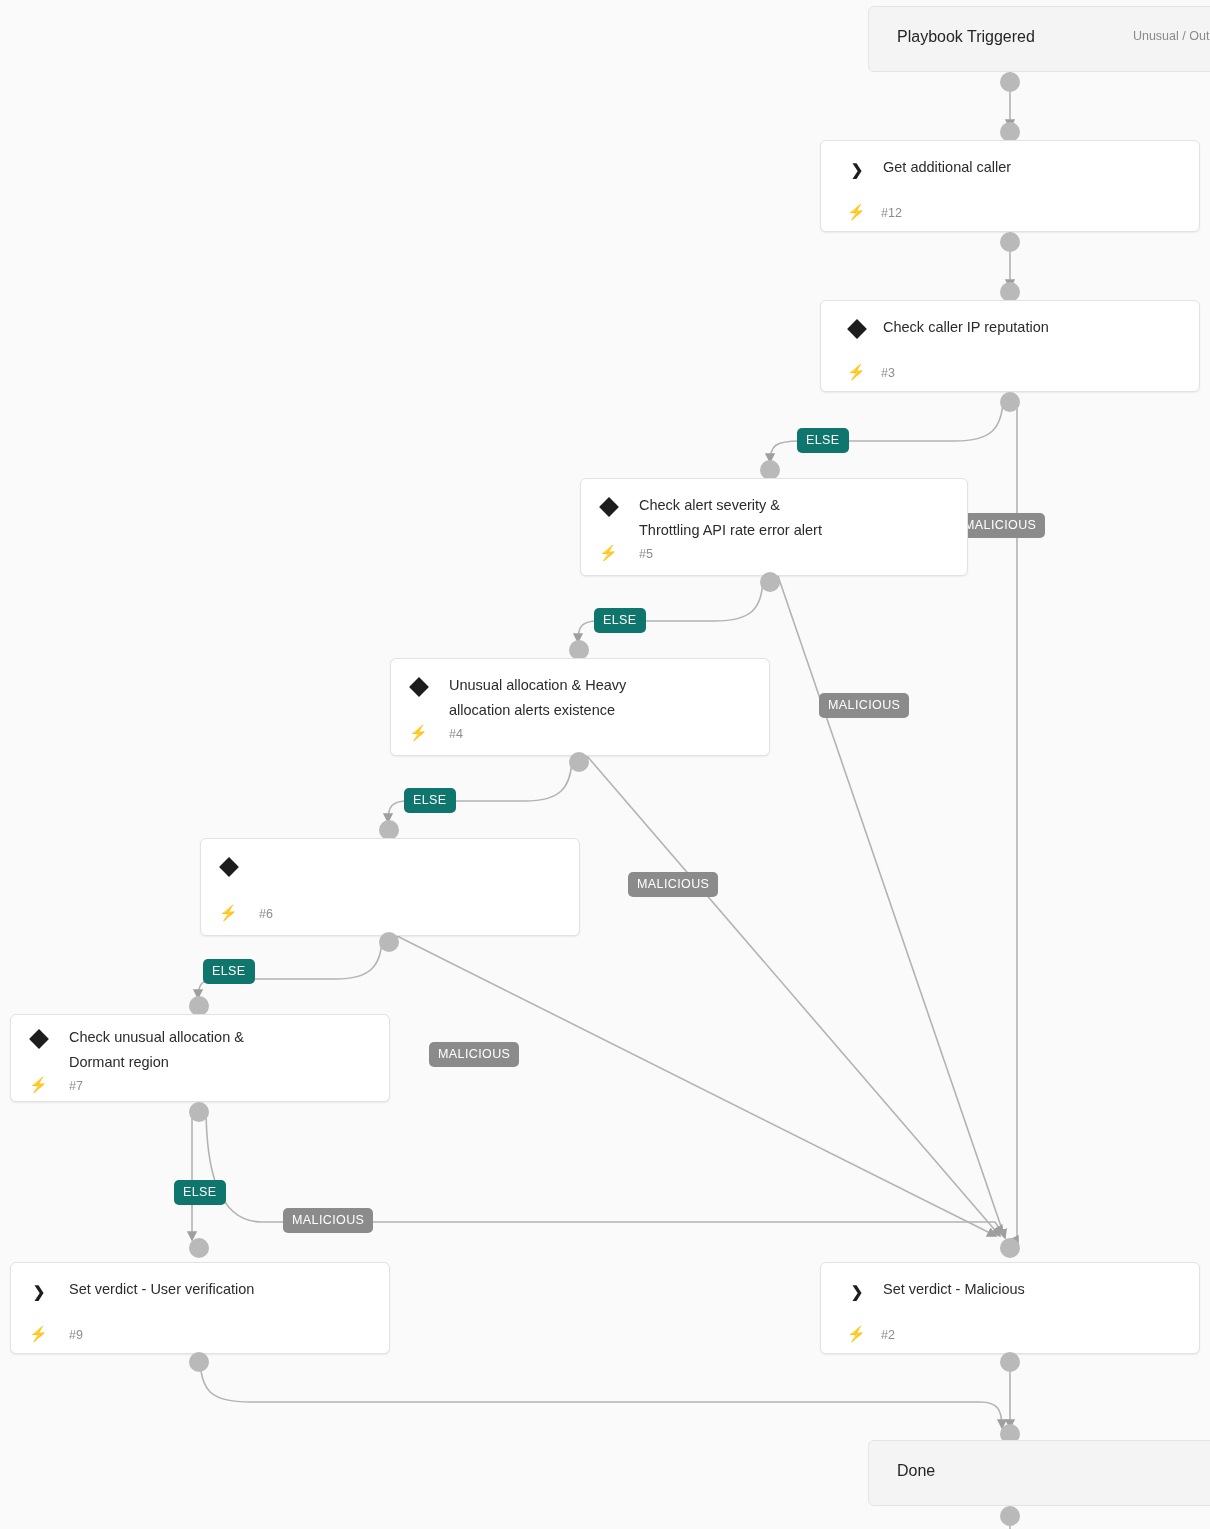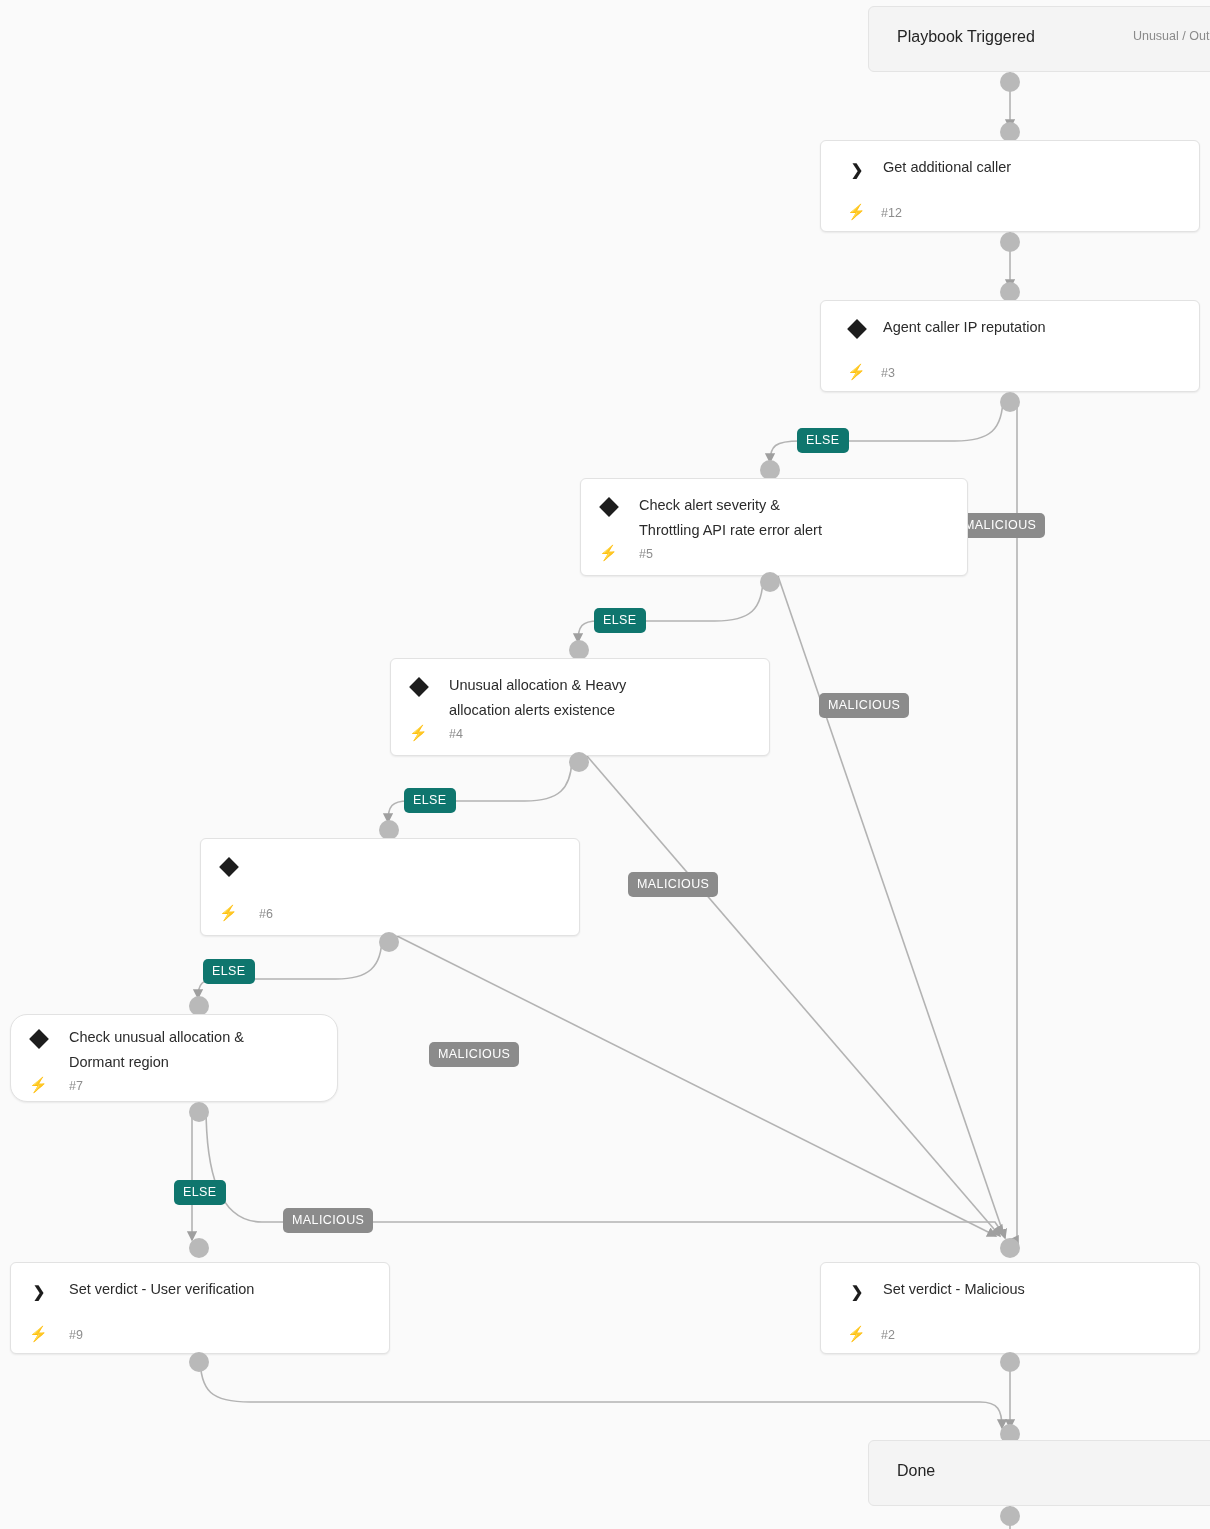--- a/index.html
+++ b/index.html
@@ -173,21 +173,21 @@
     <div class="node-bolt" style="top:63px;">⚡</div>
     <div class="node-ref" style="top:65px;">#12</div>
   </div>
   <div class="port" style="left:1000px; top:232px;"></div>
 
   <div class="port" style="left:1000px; top:282px;"></div>
   <div class="node" style="left:820px; top:300px; width:380px; height:92px;">
     <div class="node-icon">
         <span class="diamond"></span>
       </div>
-    <div class="node-title">Agent caller IP reputation</div>
+    <div class="node-title">Check caller IP reputation</div>
     <div class="node-bolt" style="top:63px;">⚡</div>
     <div class="node-ref" style="top:65px;">#3</div>
   </div>
   <div class="port" style="left:1000px; top:392px;"></div>
 
   <div class="badge else" style="left:797px; top:428px;">ELSE</div>
   <div class="badge malicious" style="left:955px; top:513px;">MALICIOUS</div>
 
   <div class="port" style="left:760px; top:460px;"></div>
   <div class="node" style="left:580px; top:478px; width:388px; height:98px;">
@@ -226,21 +226,21 @@
       </div>
     <div class="node-bolt" style="left:18px; top:66px;">⚡</div>
     <div class="node-ref" style="left:58px; top:68px;">#6</div>
   </div>
   <div class="port" style="left:379px; top:932px;"></div>
 
   <div class="badge else" style="left:203px; top:959px;">ELSE</div>
   <div class="badge malicious" style="left:429px; top:1042px;">MALICIOUS</div>
 
   <div class="port" style="left:189px; top:996px;"></div>
-  <div class="node" style="left:10px; top:1014px; width:328px; height:88px;border-radius:17px;">
+  <div class="node" style="left:10px; top:1014px; width:380px; height:88px;">
     <div class="node-icon" style="left:18px; top:14px;">
         <span class="diamond"></span>
       </div>
     <div class="node-title" style="left:58px; top:10px;">Check unusual allocation &amp;
 Dormant region</div>
     <div class="node-bolt" style="left:18px; top:62px;">⚡</div>
     <div class="node-ref" style="left:58px; top:64px;">#7</div>
   </div>
   <div class="port" style="left:189px; top:1102px;"></div>
 

